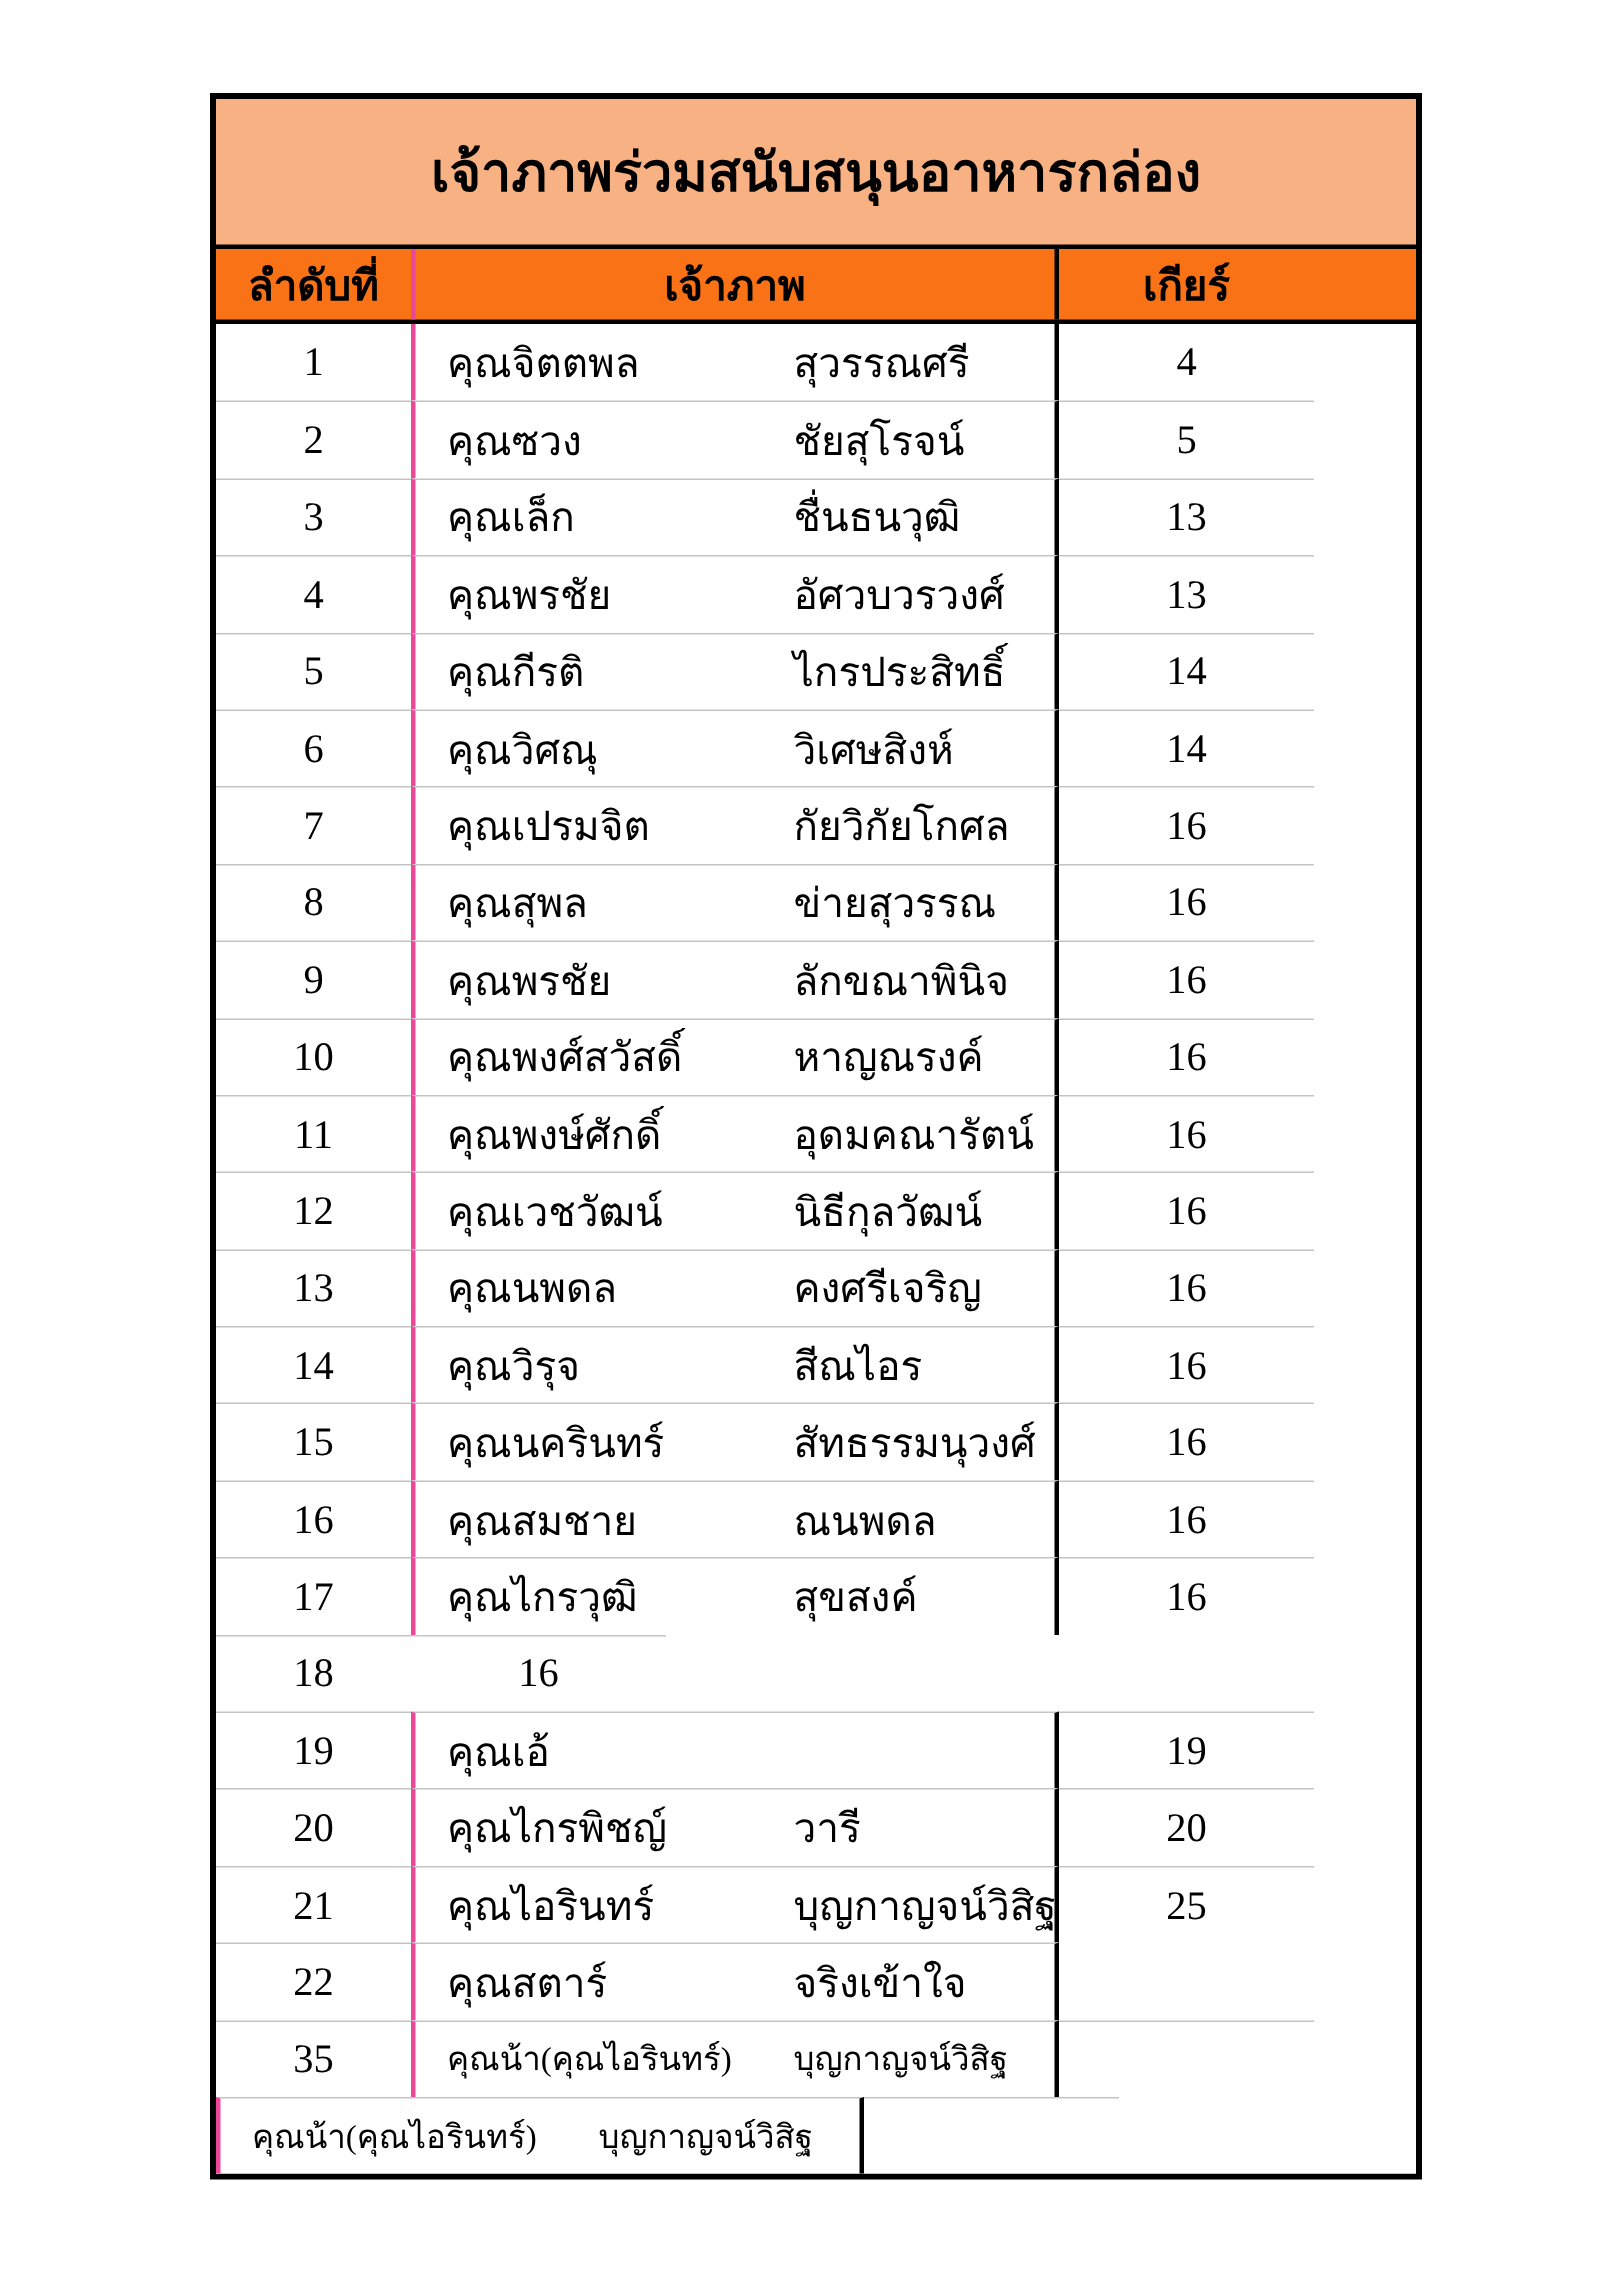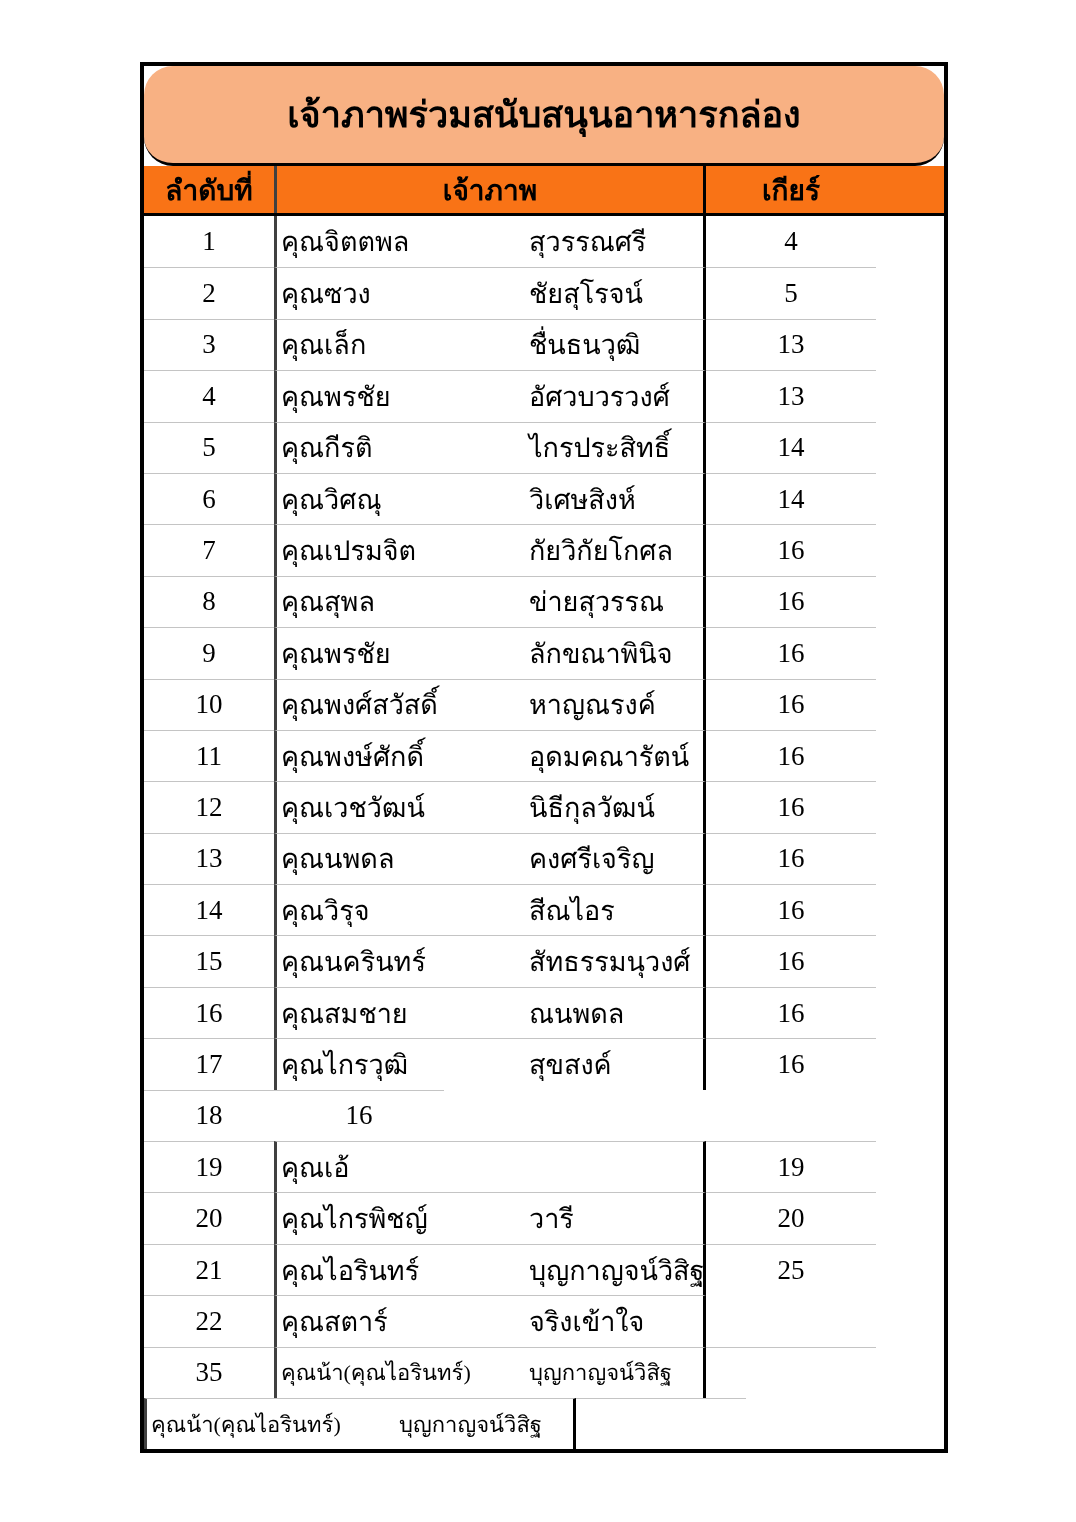--- a/index.html
+++ b/index.html
@@ -16,42 +16,42 @@
     position:absolute; left:140px; top:62px;
     width:808px;
     border:4px solid #000;
     background:#fff;
   }
   .title-row {
     height:100px;
     background:#f8b183;
     border-bottom:3px solid #000;
     display:flex; align-items:center; justify-content:center;
-    font-weight:bold; font-size:36px;border-radius:29px;
+    font-weight:bold; font-size:36px;
   }
   .header-row {
     height:50px;
     background:#f97316;
     border-bottom:3px solid #000;
     display:flex;
     font-weight:bold; font-size:28px;
   }
   .row { display:flex; }
   .cell { display:flex; align-items:center; }
   .c1 { width:130px; justify-content:center; }
-  .c2 { width:432px; border-left:3px solid #404040; border-right:3px solid #000; position:relative; }
+  .c2 { width:432px; border-left:3px solid #ec4899; border-right:3px solid #000; position:relative; }
   .c3 { width:170px; justify-content:center; }
   .header-row .c2 { justify-content:center; }
   .data-row {
     height:51.4px;
     font-size:27px;
     background:#fff;
   }
   .data-row + .data-row .cell { border-top:1px solid #c4c4c4; }
-  .data-row .c2 { padding-left:4px;align-items:center; }
+  .data-row .c2 { padding-left:21px;align-items:center; }
   .lname {
     position:absolute;
     left:252px;
     white-space:nowrap;
   }
   
   .data-row:nth-child(23) .c2, .data-row:nth-child(24) .c2 { font-size:22px; }
 </style>
 </head>
 <body>

